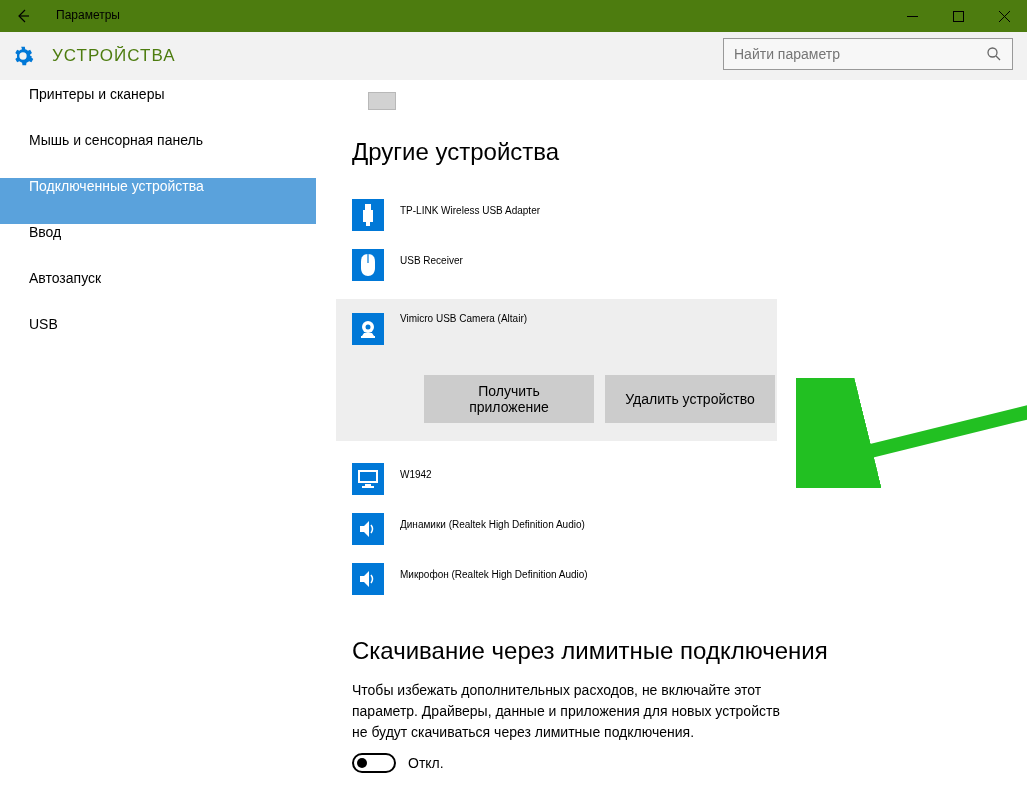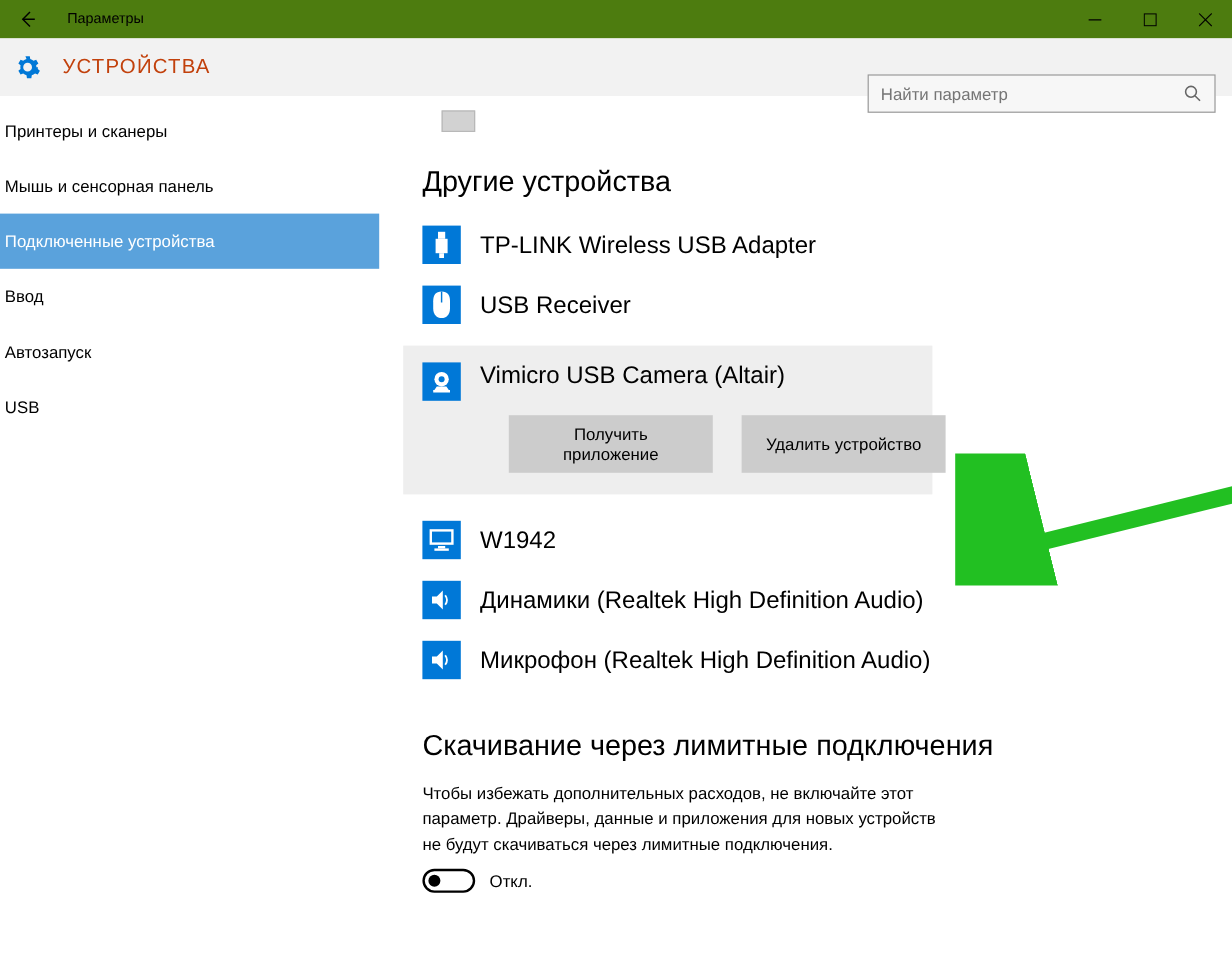--- a/index.html
+++ b/index.html
@@ -9,45 +9,45 @@
   .titlebar { height: 32px; background: #4d7c0f; display: flex; align-items: flex-start; position: relative; }
   .back-btn { width: 46px; height: 32px; display:flex; align-items:center; justify-content:center; }
   .title-text { font-size: 12px; color: #000; position:absolute; left:56px; top:8px; }
   .win-controls { position:absolute; right:0; top:0; display:flex; height:32px; }
   .win-btn { width:46px; height:32px; display:flex; align-items:center; justify-content:center; }
   .win-btn svg { display:block; }
 
   
   .header { height: 48px; background: #f2f2f2; display:flex; align-items:center; padding-left:12px; position:relative; }
   .gear { width:22px; height:22px; display:flex; align-items:center; justify-content:center; margin-right:18px; }
-  .header-title { font-size: 17px; letter-spacing: 1px; color:#c2410c; font-weight:400; }
-  .search-wrap { position:absolute; right:14px; top:6px; width:290px; height:32px; border:1px solid #999; display:flex; background:#f7f7f7;margin-top:24px; }
+  .header-title { font-size: 17px; letter-spacing: 1px; color:#4d7c0f; font-weight:400; }
+  .search-wrap { position:absolute; right:14px; top:6px; width:290px; height:32px; border:1px solid #999; display:flex; background:#f7f7f7; }
   .search-input { flex:1; border:none; outline:none; background:transparent; font-size:14px; padding:0 10px; color:#666; }
   .search-icon-wrap { width:36px; display:flex; align-items:center; justify-content:center; }
 
   
   .main { display:flex; height: calc(801px - 80px); }
   .sidebar { width: 316px; background:#fff; padding-top:6px; }
-  .sidebar-item { height:46px; display:flex; align-items:center; padding-left:4px; font-size:14px; color:#000; cursor:default; }
+  .sidebar-item { height:46px; display:flex; align-items:flex-start; padding-left:29px; font-size:14px; color:#000; cursor:default; }
   .sidebar-item.selected { background:#5aa2dc; color:#fff; }
   .content { flex:1; padding: 12px 0 0 36px; overflow:hidden; position:relative; }
 
   
   .topstub { width:28px; height:18px; background:#d2d2d2; border:1px solid #b8b8b8; margin-left:16px; margin-bottom:28px; }
 
-  .section-title { font-size: 24px; font-weight:300; color:#000; margin-bottom:22px; }
+  .section-title { font-size: 24px; font-weight:300; color:#000; margin-bottom:33px; }
 
   .device { display:flex; align-items:flex-start; margin-bottom:18px; }
   .dev-icon { width:32px; height:32px; background:#0078d7; display:flex; align-items:center; justify-content:center; margin-right:16px; flex-shrink:0; }
-  .dev-label { font-size:20px; color:#000; padding-top:6px; }
+  .dev-label { font-size:10px; color:#000; padding-top:6px; }
   .dev-sub { font-size:13px; color:#000; margin-top:2px; }
 
   .device-selected { background:#eeeeee; padding:14px 16px 18px 16px; margin:0 250px 22px -16px; }
-  .device-selected .device { margin-bottom:12px; }
-  .device-actions { display:flex; gap:24px; margin-left:48px; margin-top:6px;padding-left:24px; }
+  .device-selected .device { margin-bottom:30px; }
+  .device-actions { display:flex; gap:11px; margin-left:48px; margin-top:6px;padding-left:24px; }
   .action-btn { background:#cccccc; border:none; font-size:14px; padding:8px 18px; color:#000; min-width:170px; text-align:center; }
 
   .note { font-size:14px; color:#000; line-height:1.5; max-width:430px; margin-bottom:10px; }
 
   .toggle-row { display:flex; align-items:center; gap:12px; }
   .toggle { width:44px; height:20px; border:2px solid #000; border-radius:12px; position:relative; }
   .toggle-knob { width:10px; height:10px; background:#000; border-radius:50%; position:absolute; left:3px; top:3px; }
   .toggle-label { font-size:14px; }
 
   

